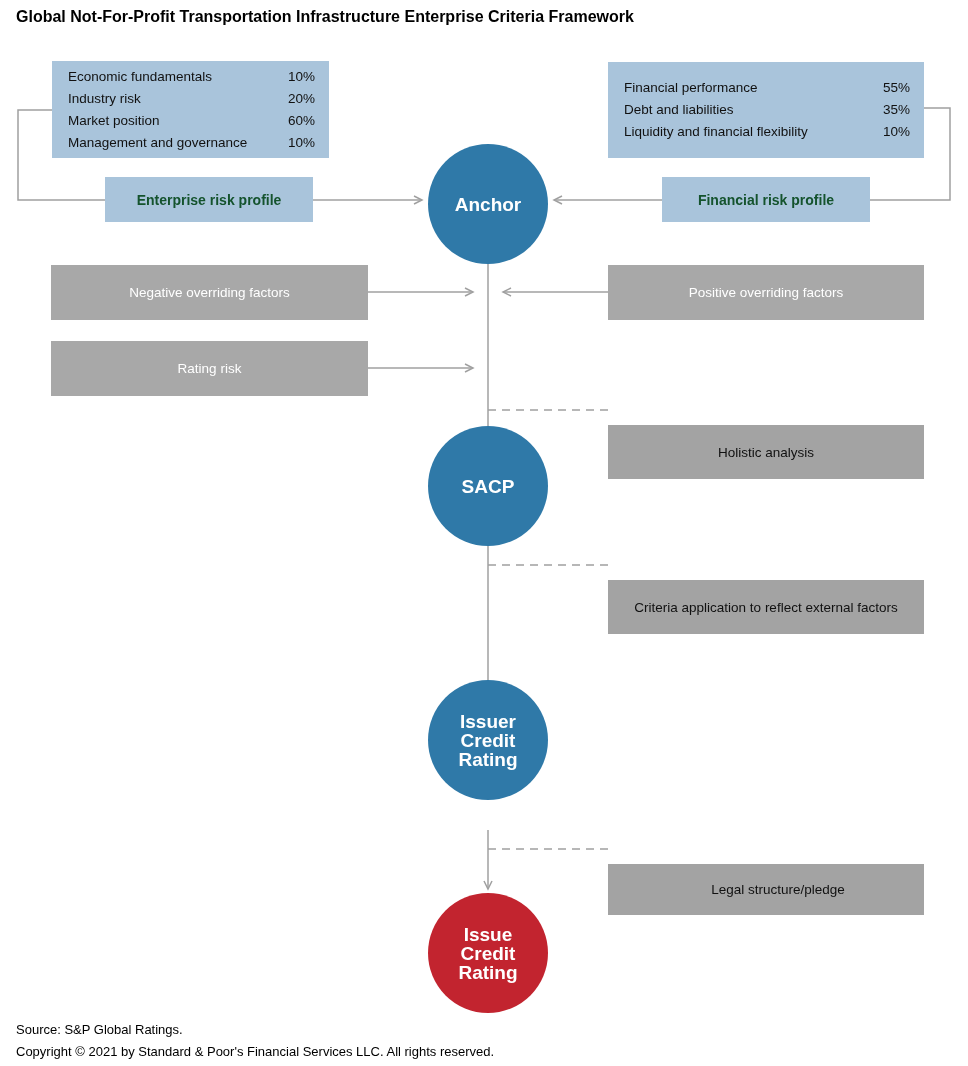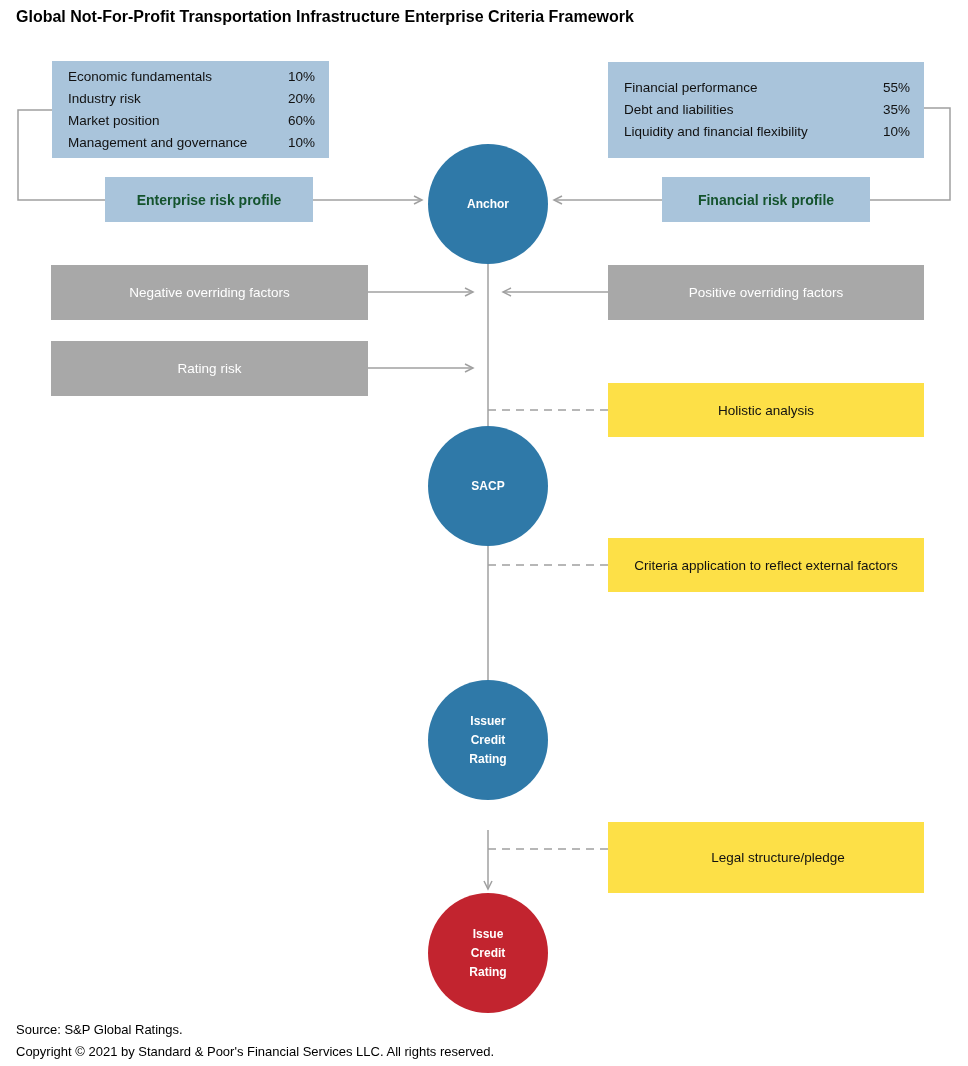--- a/index.html
+++ b/index.html
@@ -23,27 +23,27 @@
   }
   .profile-box{
     background:#A9C4DB;display:flex;align-items:center;justify-content:center;
     font-size:14px;font-weight:bold;color:#14532d;text-align:center;
   }
   .gray-box{
     background:#A8A8A8;display:flex;align-items:center;justify-content:center;
     font-size:13.5px;color:#ffffff;text-align:center;
   }
   .lightgray-box{
-    background:#fde047;display:flex;align-items:center;justify-content:center;
-    font-size:13.5px;color:#111;text-align:right;
+    background:#a3a3a3;display:flex;align-items:center;justify-content:center;
+    font-size:13.5px;color:#111;text-align:right;margin-top:42px;
   }
   .circle{
     width:120px;height:120px;border-radius:50%;
     display:flex;align-items:center;justify-content:center;
-    font-size:12px;font-weight:bold;color:#ffffff;text-align:center;
+    font-size:19px;font-weight:bold;color:#ffffff;text-align:center;
     white-space:pre-line;line-height:19px;
   }
   .circle-blue{background:#2F79A8;}
   .circle-red{background:#C2242F;}
   .footer-line{left:16px;font-size:13px;color:#000;}
   svg.overlay{position:absolute;left:0;top:0;pointer-events:none;}
 </style>
 </head>
 <body>
 
@@ -110,21 +110,21 @@
 
   <div class="abs profile-box" style="left:105px;top:177px;width:208px;height:45px;">Enterprise risk profile</div>
   <div class="abs profile-box" style="left:662px;top:177px;width:208px;height:45px;">Financial risk profile</div>
 
   <div class="abs gray-box" style="left:51px;top:265px;width:317px;height:55px;">Negative overriding factors</div>
   <div class="abs gray-box" style="left:608px;top:265px;width:316px;height:55px;">Positive overriding factors</div>
   <div class="abs gray-box" style="left:51px;top:341px;width:317px;height:55px;">Rating risk</div>
 
   <div class="abs lightgray-box" style="left:608px;top:383px;width:316px;height:54px;">Holistic analysis</div>
   <div class="abs lightgray-box" style="left:608px;top:538px;width:316px;height:54px;">Criteria application to reflect external factors</div>
-  <div class="abs lightgray-box" style="left:608px;top:822px;width:316px;height:71px;padding-left:24px;">Legal structure/pledge</div>
+  <div class="abs lightgray-box" style="left:608px;top:822px;width:316px;height:51px;padding-left:24px;">Legal structure/pledge</div>
 
   <div class="abs circle circle-blue" style="left:428px;top:144px;">Anchor</div>
   <div class="abs circle circle-blue" style="left:428px;top:426px;">SACP</div>
   <div class="abs circle circle-blue" style="left:428px;top:680px;">Issuer
 Credit
 Rating</div>
   <div class="abs circle circle-red" style="left:428px;top:893px;">Issue
 Credit
 Rating</div>
 

